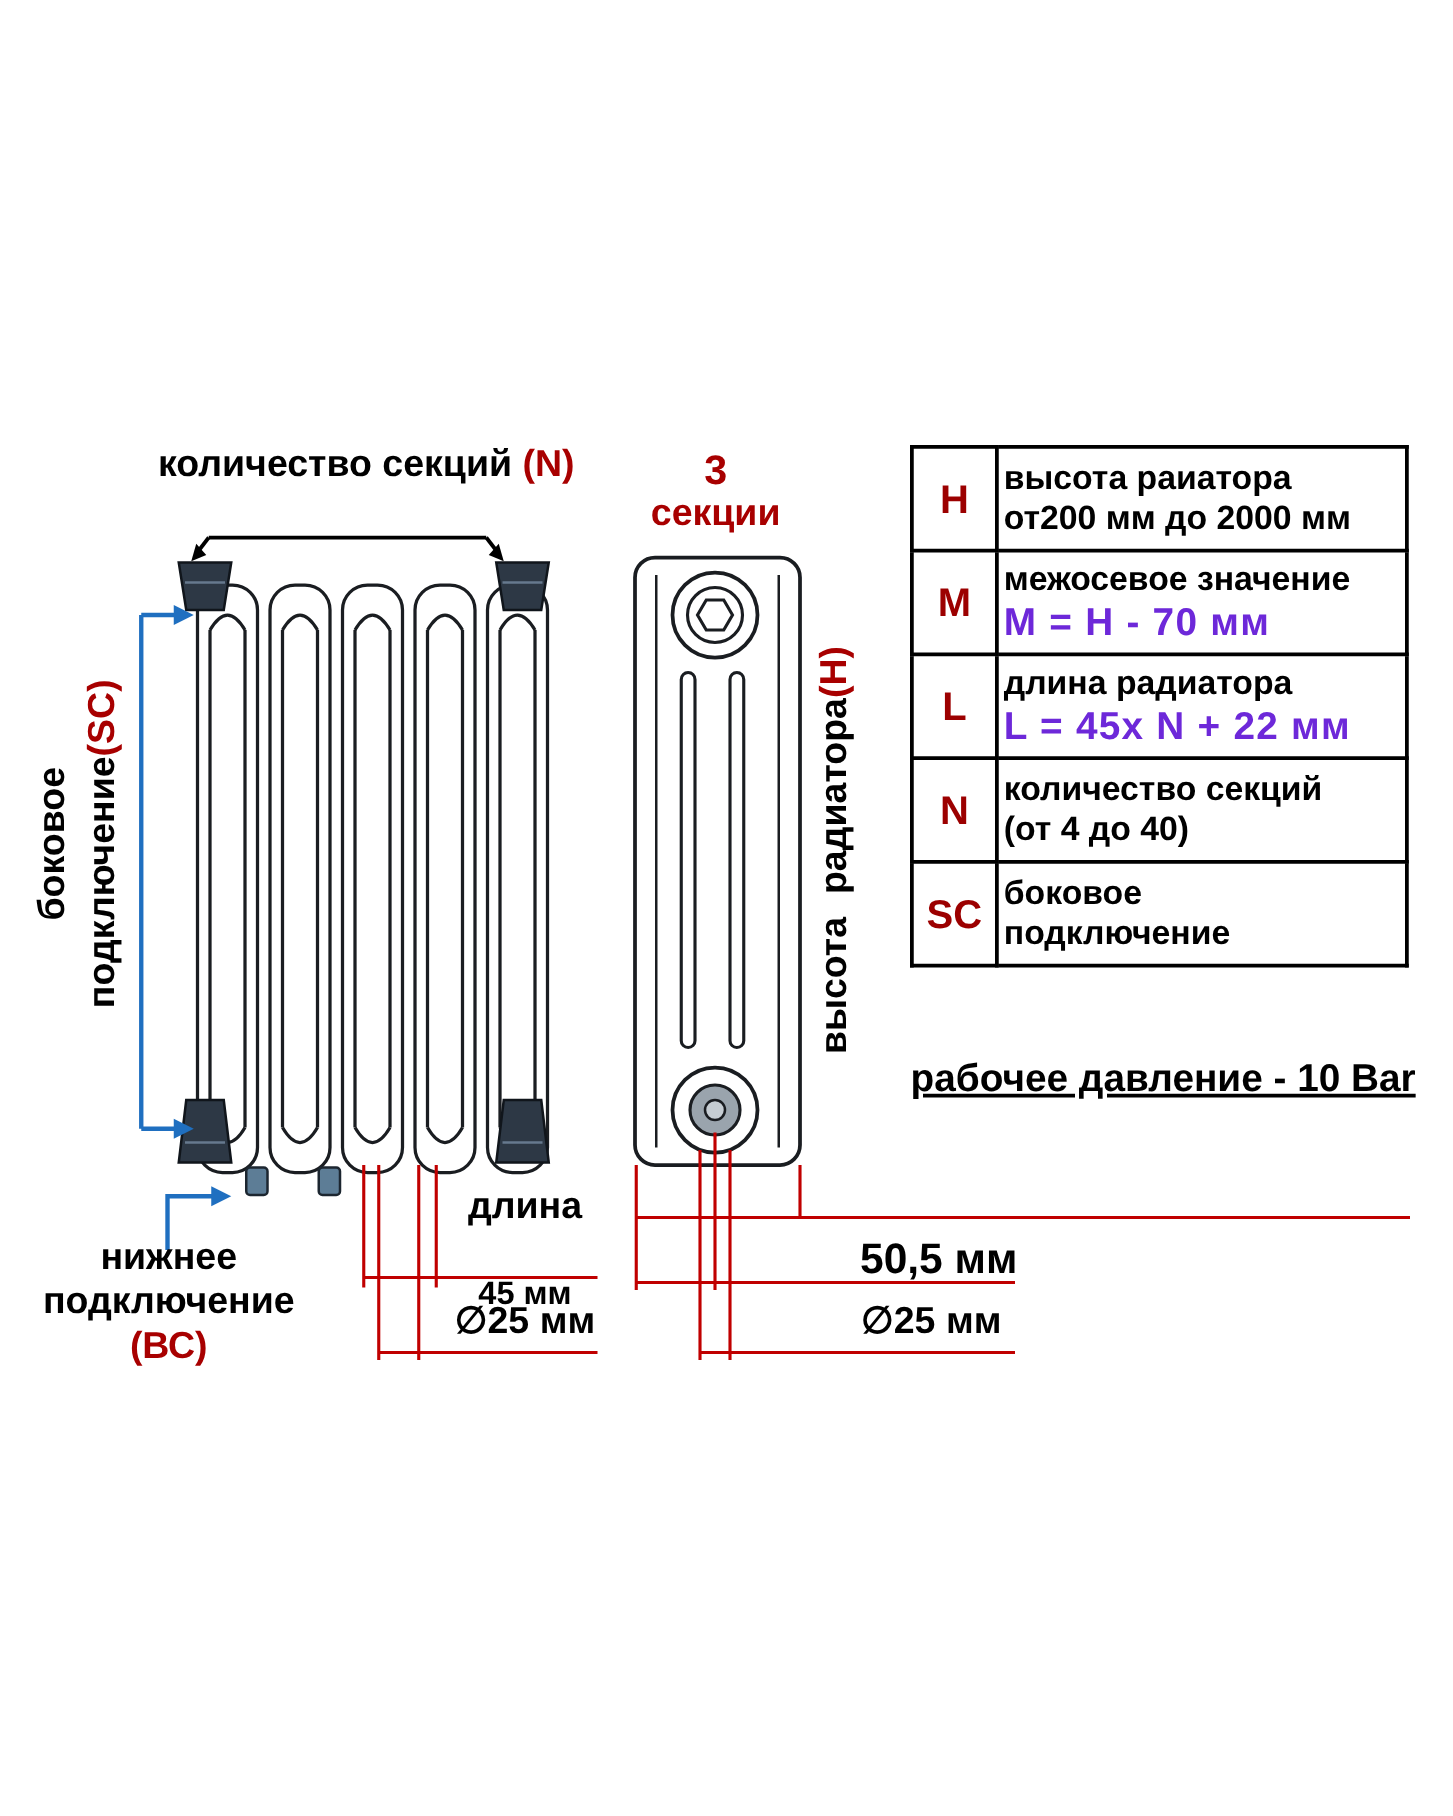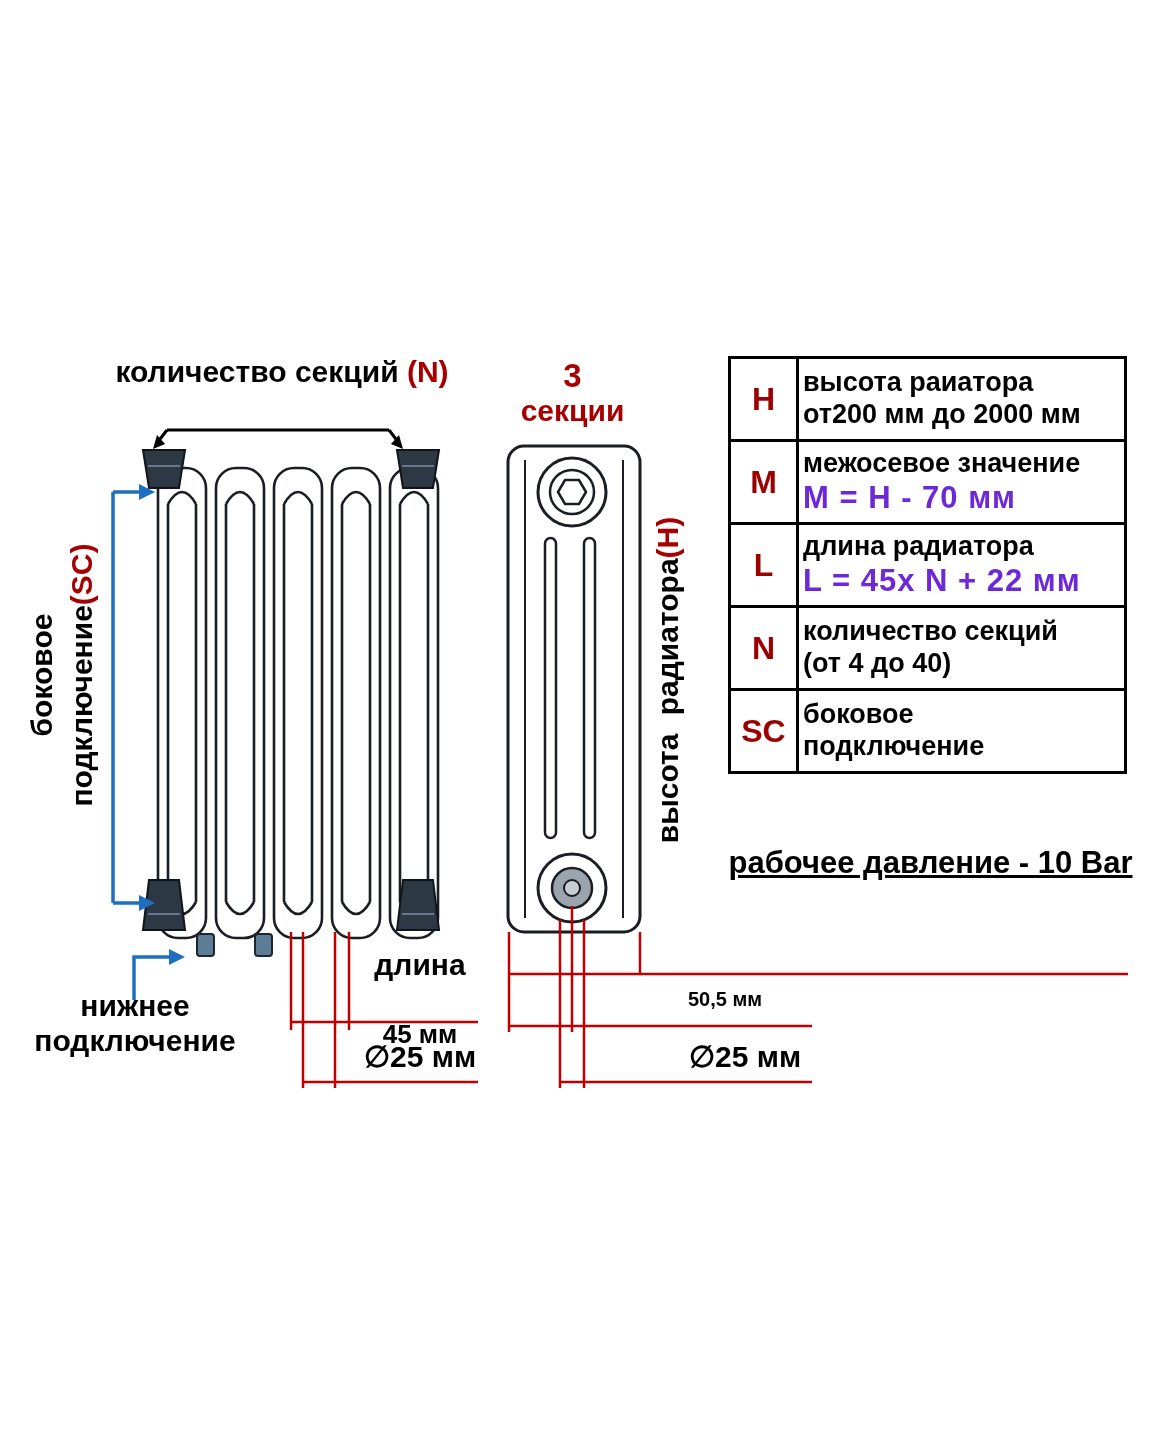--- a/index.html
+++ b/index.html
@@ -124,42 +124,43 @@
       <line x1="509" y1="932" x2="509" y2="1032"></line>
       <line x1="572" y1="906" x2="572" y2="1032"></line>
       <line x1="509" y1="1026" x2="812" y2="1026"></line>
 
       <line x1="560" y1="920" x2="560" y2="1088"></line>
       <line x1="584" y1="920" x2="584" y2="1088"></line>
       <line x1="560" y1="1082" x2="812" y2="1082"></line>
     </g>
   </svg>
 
-  <div class="lbl" style="left:92px;top:355px;width:380px;font-size:30px;"><span>количество секций </span><span class="red">(N)</span></div>
+  <div class="lbl" style="left:103px;top:355px;width:380px;font-size:30px;"><span>количество секций </span><span class="red">(N)</span></div>
 
   <div class="lbl red" style="left:505px;top:358px;width:135px;font-size:33px;">3</div>
   <div class="lbl red" style="left:505px;top:394px;width:135px;font-size:30px;">секции</div>
 
   <div class="rot" style="left:-108px;top:635px;width:340px;height:80px;font-size:30px;line-height:40px;">
     <div>боковое</div>
     <div><span>подключение</span><span class="red">(SC)</span></div>
   </div>
 
   <div class="rot" style="left:468px;top:658px;width:400px;height:44px;font-size:30px;line-height:44px;word-spacing:10px;"><span>высота радиатора</span><span class="red">(Н)</span></div>
 
   <div class="lbl" style="left:20px;top:988px;width:230px;font-size:30px;line-height:1.18;">
     <div>нижнее</div>
     <div>подключение</div>
+    <div class="red">(ВС)</div>
   </div>
 
   <div class="lbl" style="left:330px;top:948px;width:180px;font-size:30px;">длина</div>
   <div class="lbl" style="left:330px;top:1020px;width:180px;font-size:26px;">45 мм</div>
   <div class="lbl" style="left:330px;top:1040px;width:180px;font-size:30px;">∅25 мм</div>
 
-  <div class="lbl" style="left:630px;top:988px;width:190px;font-size:20px;">50,5 мм</div>
+  <div class="lbl" style="left:656px;top:988px;width:190px;font-size:34px;">50,5 мм</div>
   <div class="lbl" style="left:650px;top:1040px;width:190px;font-size:30px;">∅25 мм</div>
 
   <table class="spec-table">
     <tbody>
       <tr>
         <td class="key">H</td>
         <td class="val">
           <div>высота раиатора</div>
           <div>от200 мм до 2000 мм</div>
         </td>

